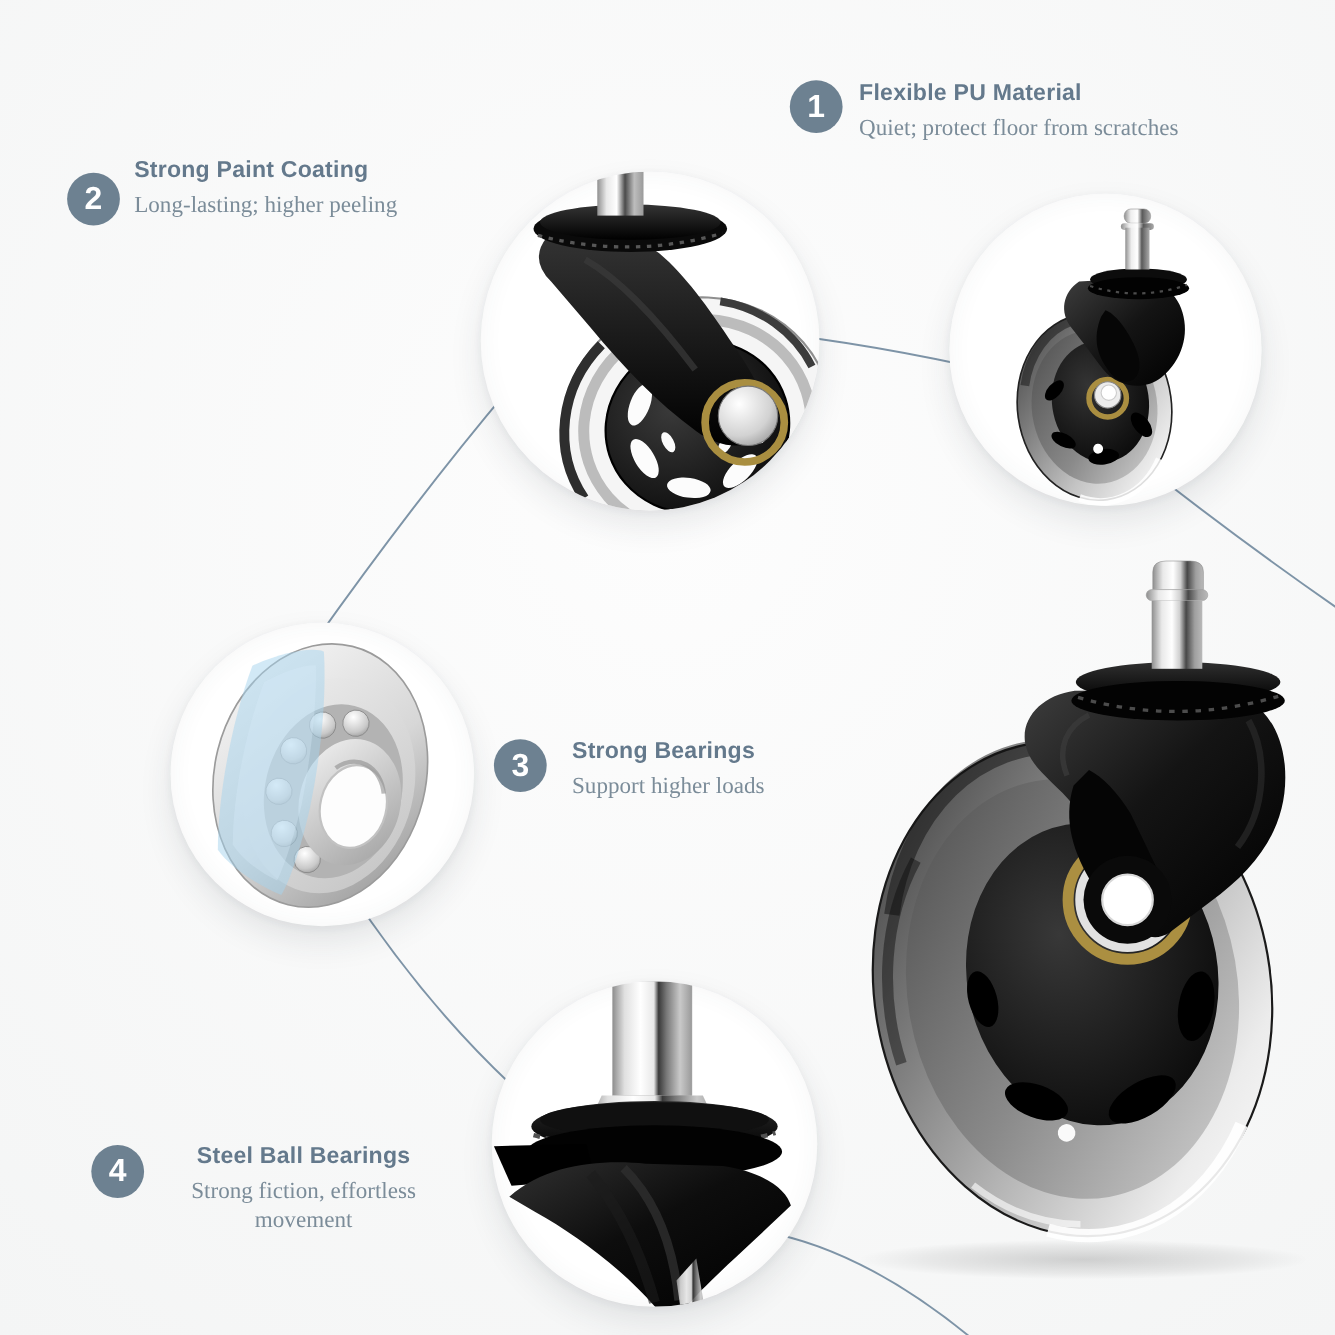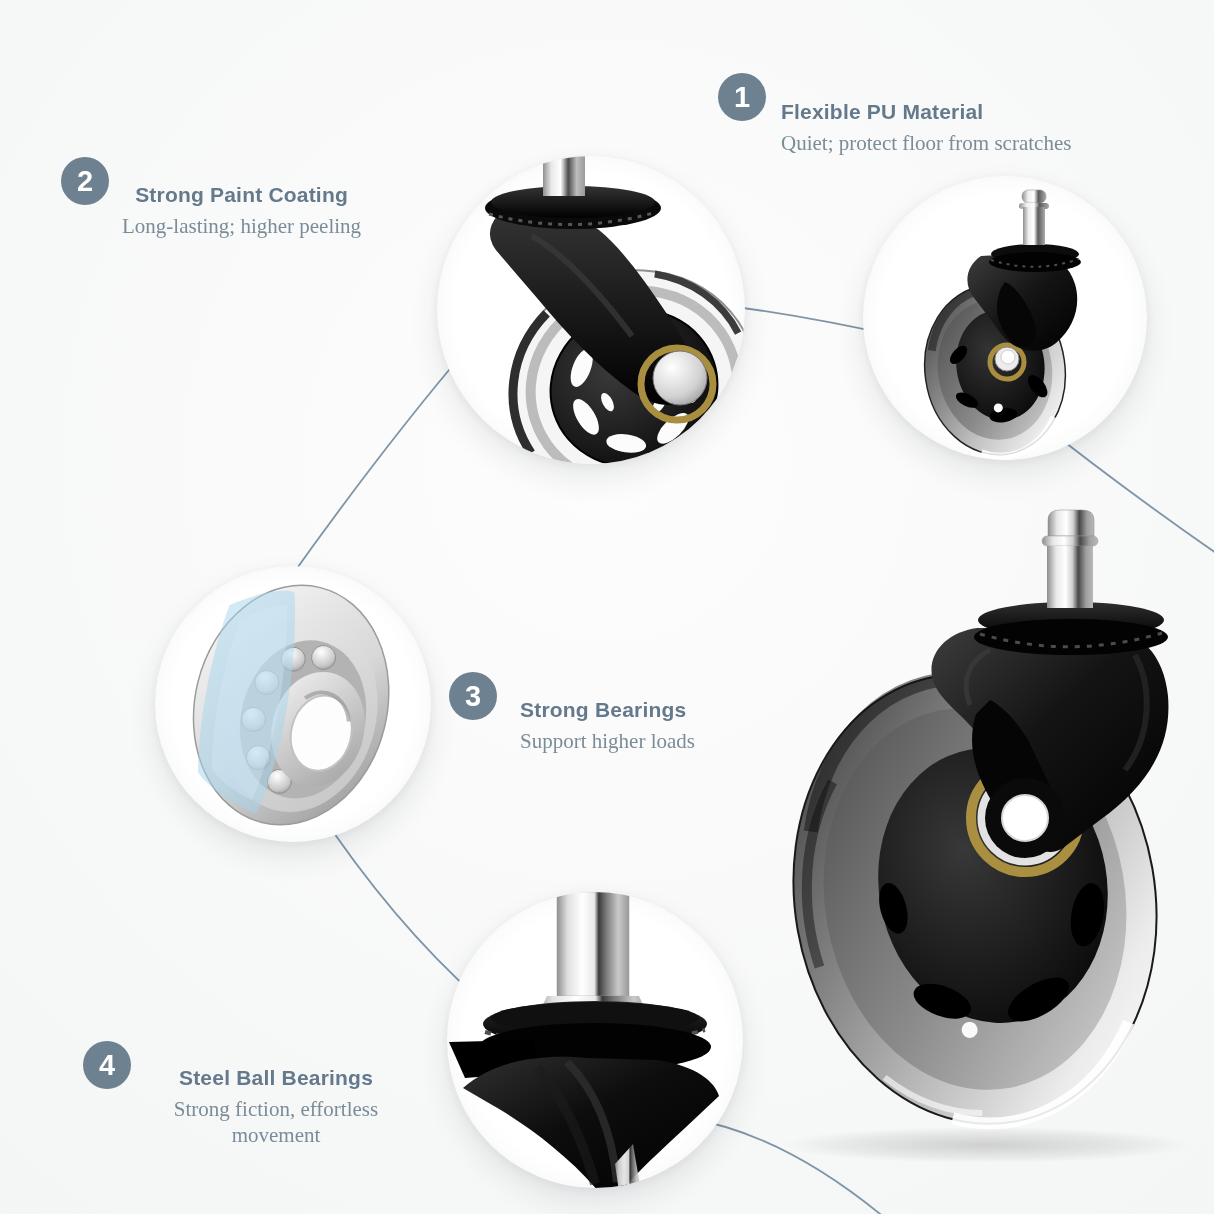--- a/index.html
+++ b/index.html
@@ -20,21 +20,21 @@
     position:absolute;border-radius:50%;background:#ffffff;overflow:hidden;z-index:2;
     box-shadow:0 14px 30px rgba(40,50,60,0.10), 0 2px 8px rgba(40,50,60,0.06), inset 0 0 22px rgba(60,70,80,0.05);
   }
   .inset svg{display:block;}
   #bigphoto{position:absolute;left:780px;top:500px;z-index:2;}
   .badge{
     position:absolute;width:48px;height:48px;border-radius:50%;z-index:3;
     background:var(--accent);color:#ffffff;font-weight:bold;font-size:29px;
     line-height:48px;text-align:center;
   }
-  .feature-text{position:absolute;z-index:3;margin-top:27px;}
+  .feature-text{position:absolute;z-index:3;}
   .feature-title{font-weight:bold;font-size:21px;color:var(--title);letter-spacing:.2px;line-height:26px;}
   .feature-desc{font-size:21px;color:var(--desc);line-height:26px;margin-top:5px;font-family:Liberation Serif, serif;}
   .nowrap{white-space:nowrap;}
   #feature4-text .feature-desc{width:258px;}
 </style>
 </head>
 <body>
 
 <div id="canvas">
 
@@ -356,21 +356,21 @@
     <span>1</span>
   </div>
   <div class="feature-text" id="feature1-text" style="left:781px;top:72px;">
     <div class="feature-title nowrap">Flexible PU Material</div>
     <div class="feature-desc nowrap">Quiet; protect floor from scratches</div>
   </div>
 
   <div class="badge" style="left:61px;top:157px;">
     <span>2</span>
   </div>
-  <div class="feature-text" id="feature2-text" style="left:122px;top:155px;text-align:center;">
+  <div class="feature-text" id="feature2-text" style="left:122px;top:142px;">
     <div class="feature-title nowrap">Strong Paint Coating</div>
     <div class="feature-desc nowrap">Long-lasting; higher peeling</div>
   </div>
 
   <div class="badge" style="left:449px;top:672px;">
     <span>3</span>
   </div>
   <div class="feature-text" id="feature3-text" style="left:520px;top:670px;">
     <div class="feature-title nowrap">Strong Bearings</div>
     <div class="feature-desc nowrap">Support higher loads</div>

